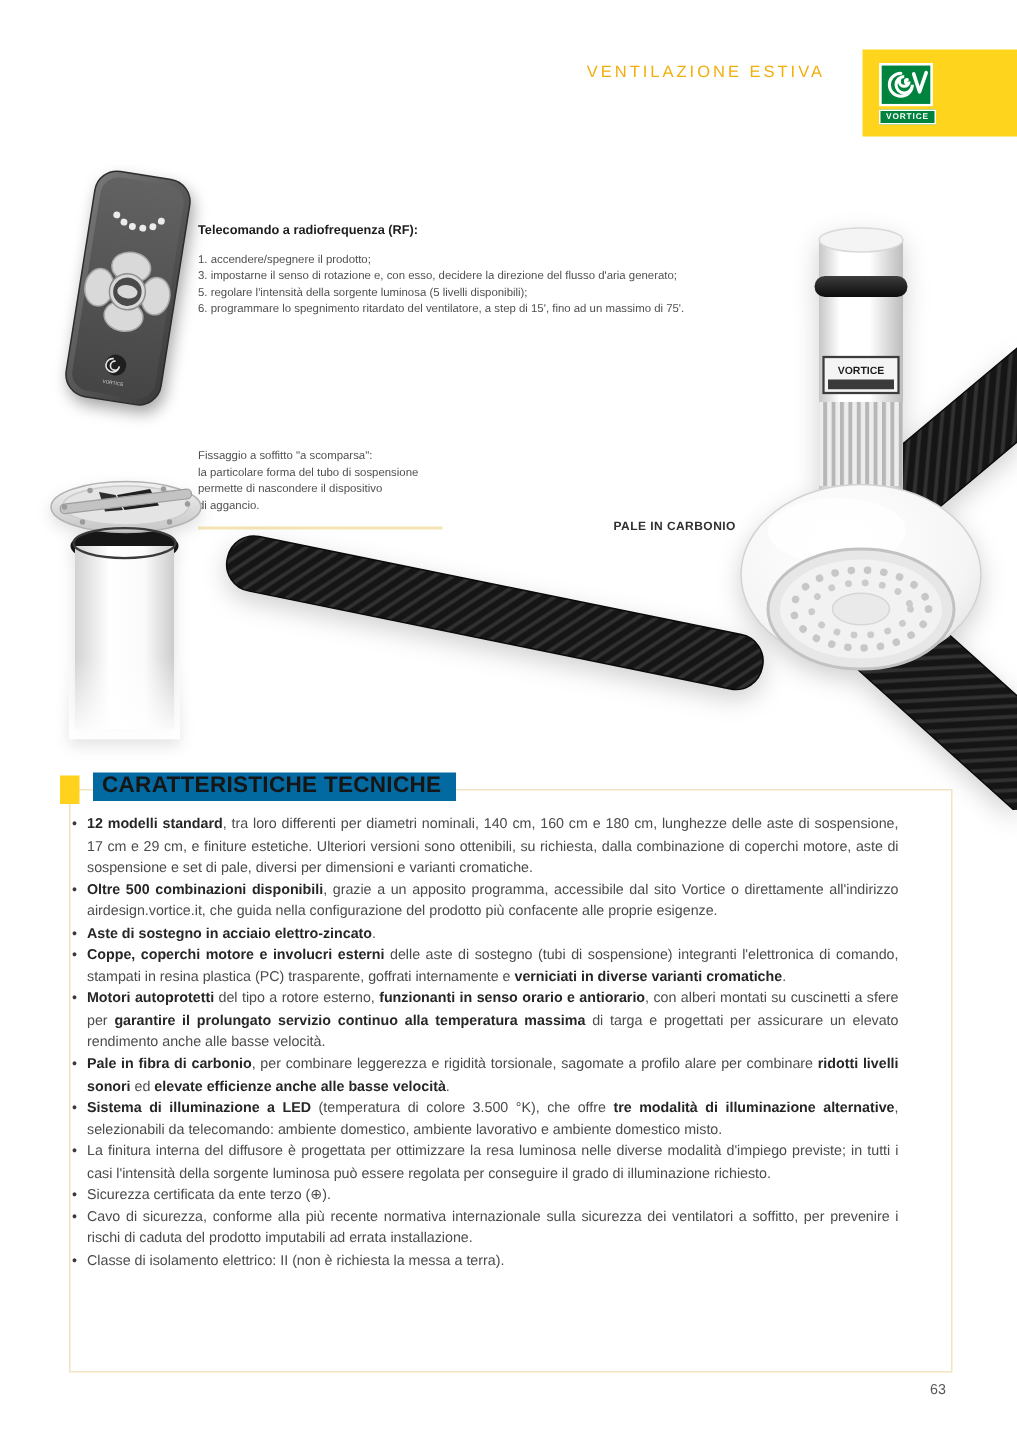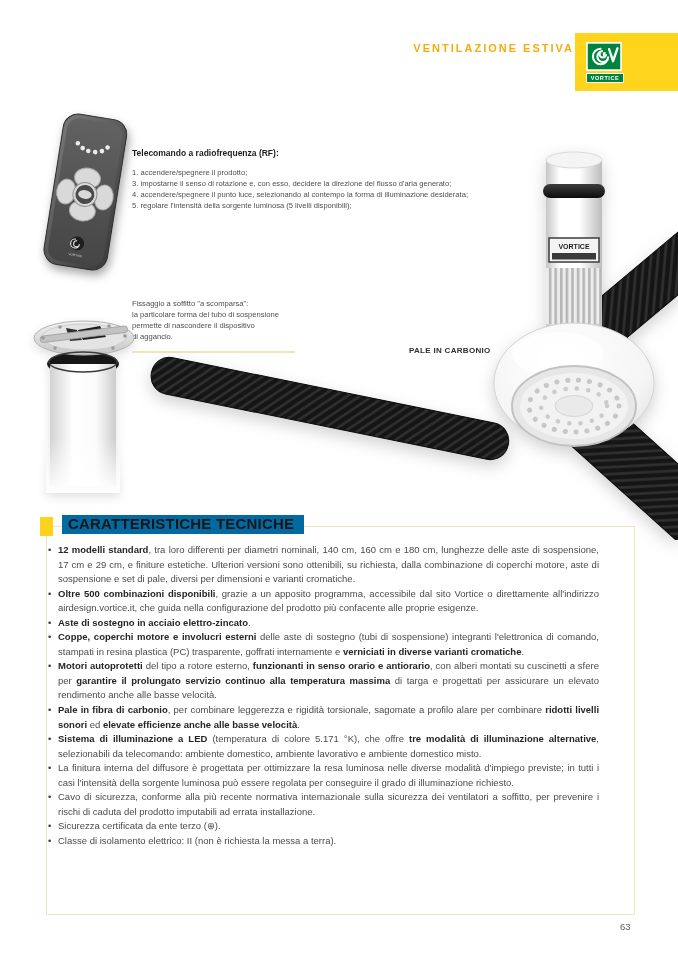--- a/index.html
+++ b/index.html
@@ -8,22 +8,22 @@
     position:relative;
     font-family:"Liberation Sans", sans-serif;
     background:#ffffff;
     color:#4b4b4d;
     overflow:hidden;
   }
   .abs { position:absolute; }
 
   
   .kicker {
-    top:42px; right:104px;
-    font-size:11px; font-weight:bold; letter-spacing:2px;
+    top:42px; right:128px;
+    font-size:11px; font-weight:normal; letter-spacing:2px;
     color:#F2AE0B;
   }
   .brand-block {
     top:33px; left:575px; width:103px; height:58px;
     background:#FFD41C;
   }
   .brand-logo-square { position:absolute; left:11px; top:9px; width:36px; height:29px; }
   .brand-band {
     position:absolute; left:11px; top:40px; width:38px; height:10px;
     background:#00843D; border:1px solid #ffffff;
@@ -121,22 +121,22 @@
       <path d="M49 132 a4.5 4.5 0 1 0 4.5 4.5 a3 3 0 1 1 -3 -3" fill="none" stroke="#e8e8e8" stroke-width="1.1"></path>
       <text x="51" y="149" font-size="3.2" fill="#cfcfcf" text-anchor="middle" font-family="Liberation Sans, sans-serif">VORTICE</text>
     </g>
   </g>
 </svg>
 
 <div class="abs remote-title">Telecomando a radiofrequenza (RF):</div>
 <ul class="abs remote-list">
     <li>1. accendere/spegnere il prodotto;</li>
     <li>3. impostarne il senso di rotazione e, con esso, decidere la direzione del flusso d'aria generato;</li>
-    <li>4. accendere/spegnere il punto luce, selezionando al contempo la forma di illuminazione desiderata;</li>
     <li>5. regolare l'intensità della sorgente luminosa (5 livelli disponibili);</li>
+    <li>6. programmare lo spegnimento ritardato del ventilatore, a step di 15', fino ad un massimo di 75'.</li>
   </ul>
 
 <div class="abs mount-note">Fissaggio a soffitto "a scomparsa":
 la particolare forma del tubo di sospensione
 permette di nascondere il dispositivo
 di aggancio.</div>
 <div class="abs mount-underline"></div>
 
 <svg class="abs mount-svg" viewBox="0 0 125 185">
   <defs>
@@ -244,21 +244,21 @@
 <div class="abs tech-box"></div>
 <div class="abs tech-heading">CARATTERISTICHE TECNICHE</div>
 <div class="abs tech-body">
   <ul class="tech-list">
       <li><span class="b">12 modelli standard</span><span>, tra loro differenti per diametri nominali, 140 cm, 160 cm e 180 cm, lunghezze delle aste di sospensione, 17 cm e 29 cm, e finiture estetiche. Ulteriori versioni sono ottenibili, su richiesta, dalla combinazione di coperchi motore, aste di sospensione e set di pale, diversi per dimensioni e varianti cromatiche.</span></li>
       <li><span class="b">Oltre 500 combinazioni disponibili</span><span>, grazie a un apposito programma, accessibile dal sito Vortice o direttamente all'indirizzo airdesign.vortice.it, che guida nella configurazione del prodotto più confacente alle proprie esigenze.</span></li>
       <li><span class="b">Aste di sostegno in acciaio elettro-zincato</span><span>.</span></li>
       <li><span class="b">Coppe, coperchi motore e involucri esterni</span><span> delle aste di sostegno (tubi di sospensione) integranti l'elettronica di comando, stampati in resina plastica (PC) trasparente, goffrati internamente e </span><span class="b">verniciati in diverse varianti cromatiche</span><span>.</span></li>
       <li><span class="b">Motori autoprotetti</span><span> del tipo a rotore esterno, </span><span class="b">funzionanti in senso orario e antiorario</span><span>, con alberi montati su cuscinetti a sfere per </span><span class="b">garantire il prolungato servizio continuo alla temperatura massima</span><span> di targa e progettati per assicurare un elevato rendimento anche alle basse velocità.</span></li>
       <li><span class="b">Pale in fibra di carbonio</span><span>, per combinare leggerezza e rigidità torsionale, sagomate a profilo alare per combinare </span><span class="b">ridotti livelli sonori</span><span> ed </span><span class="b">elevate efficienze anche alle basse velocità</span><span>.</span></li>
-      <li><span class="b">Sistema di illuminazione a LED</span><span> (temperatura di colore 5.171 °K), che offre </span><span class="b">tre modalità di illuminazione alternative</span><span>, selezionabili da telecomando: ambiente domestico, ambiente lavorativo e ambiente domestico misto.</span></li>
+      <li><span class="b">Sistema di illuminazione a LED</span><span> (temperatura di colore 3.500 °K), che offre </span><span class="b">tre modalità di illuminazione alternative</span><span>, selezionabili da telecomando: ambiente domestico, ambiente lavorativo e ambiente domestico misto.</span></li>
       <li><span>La finitura interna del diffusore è progettata per ottimizzare la resa luminosa nelle diverse modalità d'impiego previste; in tutti i casi l'intensità della sorgente luminosa può essere regolata per conseguire il grado di illuminazione richiesto.</span></li>
+      <li><span>Sicurezza certificata da ente terzo (⊕).</span></li>
       <li><span>Cavo di sicurezza, conforme alla più recente normativa internazionale sulla sicurezza dei ventilatori a soffitto, per prevenire i rischi di caduta del prodotto imputabili ad errata installazione.</span></li>
-      <li><span>Sicurezza certificata da ente terzo (⊕).</span></li>
       <li><span>Classe di isolamento elettrico: II (non è richiesta la messa a terra).</span></li>
     </ul>
 </div>
 
 <div class="abs page-number">63</div>
 
 </body></html>

